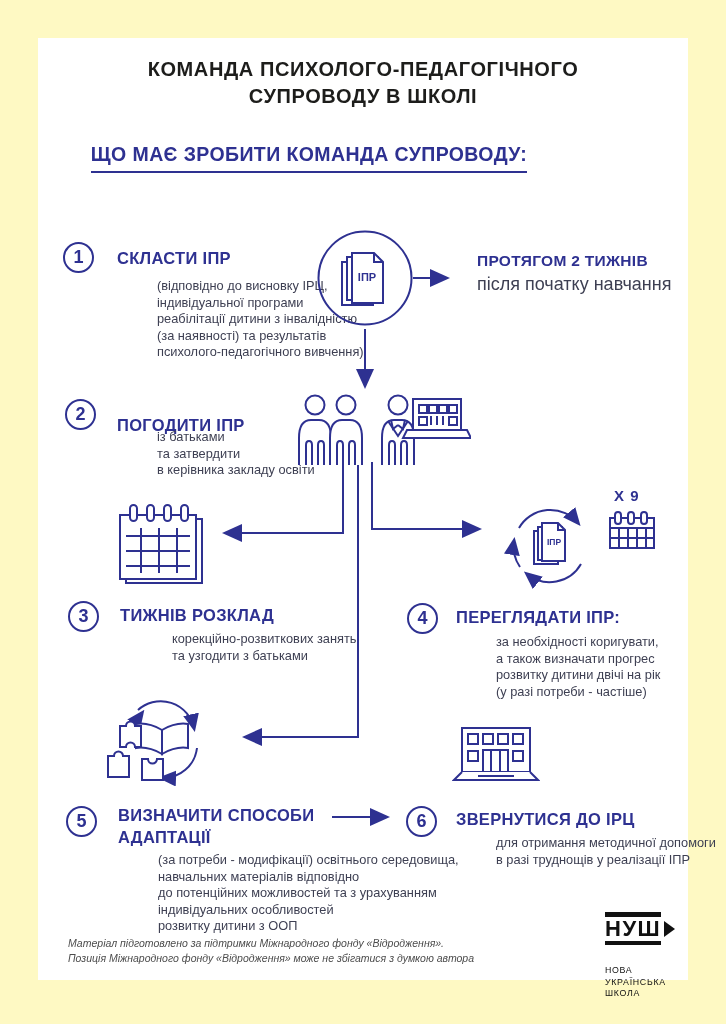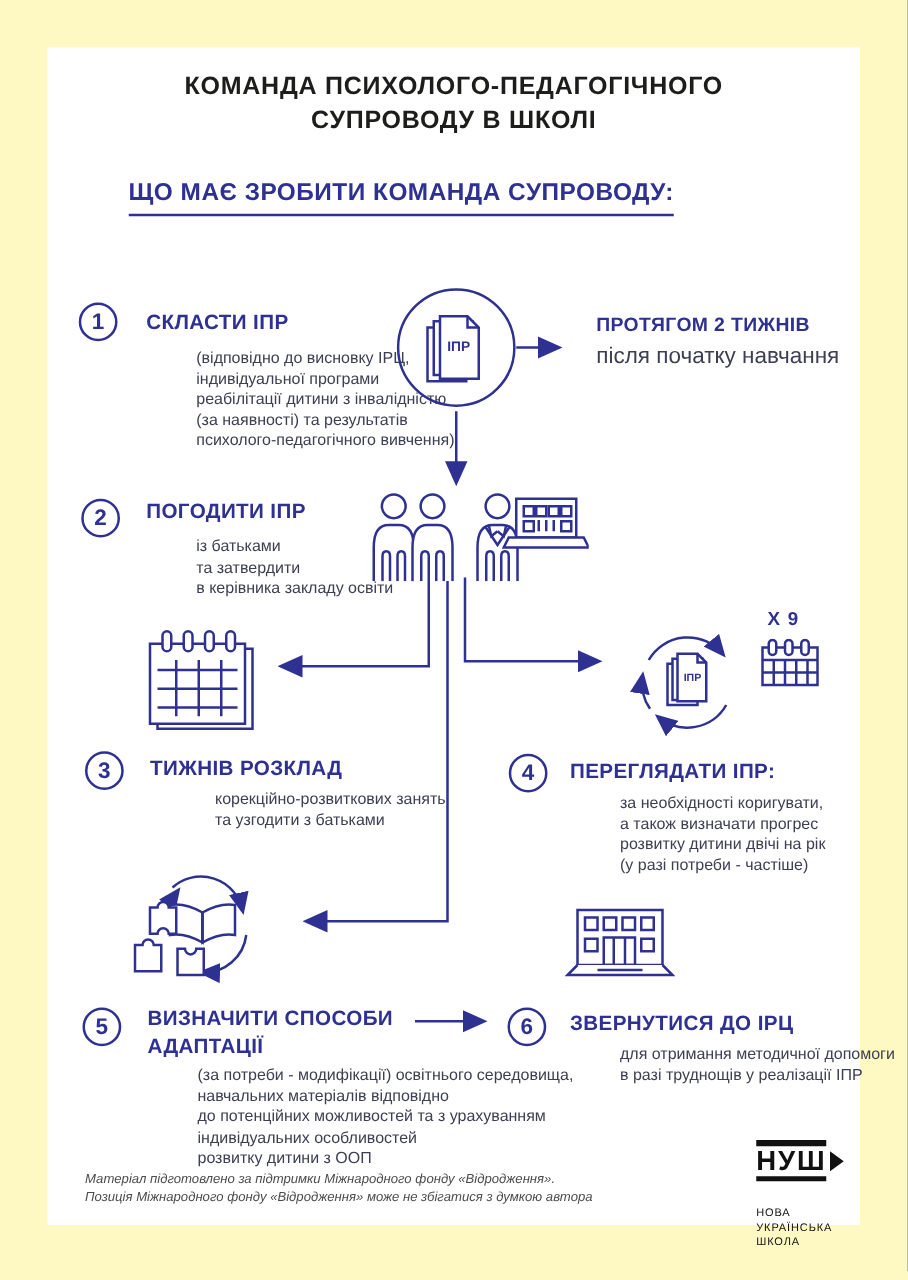--- a/index.html
+++ b/index.html
@@ -6,21 +6,21 @@
   .canvas{
     position:relative;width:726px;height:1024px;background:#fef9c3;
     font-family:"Liberation Sans",sans-serif;overflow:hidden;margin:0 auto;
   }
   .sheet{position:absolute;left:38px;top:38px;width:650px;height:942px;background:#ffffff;}
   .abs{position:absolute;}
   .header-title{
     left:0;top:56px;width:726px;text-align:center;color:#1d1d1b;
     font-size:20px;font-weight:bold;letter-spacing:.6px;line-height:27px;white-space:pre-line;
   }
-  .subtitle-wrap{left:12px;top:143px;width:618px;text-align:center;}
+  .subtitle-wrap{left:0;top:143px;width:618px;text-align:center;}
   .subtitle{
     display:inline-block;color:#2e3191;font-size:19.5px;font-weight:bold;letter-spacing:.4px;
     border-bottom:2.5px solid #2e3191;padding-bottom:5px;
   }
   .num-circle{
     width:31px;height:31px;border:2.5px solid #2e3191;border-radius:50%;
     display:flex;align-items:center;justify-content:center;
     color:#2e3191;font-size:18px;font-weight:bold;box-sizing:border-box;background:#fff;
   }
   .step-title{
@@ -95,21 +95,21 @@
     <rect class="fw" x="31" y="28" width="31" height="43"></rect>
     <path class="fw" d="M36,24 h22 l9,9 v41 h-31 z"></path>
     <path class="ln" d="M58,24 v9 h9"></path>
     <text x="51" y="52" font-size="11" text-anchor="middle">ІПР</text>
   </svg>
 
   <div class="abs callout-title" style="left:477px;top:252px">ПРОТЯГОМ 2 ТИЖНІВ</div>
   <div class="abs callout-sub" style="left:477px;top:274px">після початку навчання</div>
 
   <div class="abs num-circle" style="left:65px;top:399px">2</div>
-  <div class="abs step-title" style="left:117px;top:398px">ПОГОДИТИ ІПР</div>
+  <div class="abs step-title" style="left:117px;top:414px">ПОГОДИТИ ІПР</div>
   <div class="abs step-desc" style="left:117px;top:429px">із батьками
 та затвердити
 в керівника закладу освіти</div>
 
   <svg class="abs" style="left:285px;top:392px" width="186" height="73" viewBox="0 0 186 73">
     <path class="fw" d="M14,73 V46 Q14,28 26,28 H34 Q46,28 46,46 V73"></path>
     <circle class="fw" cx="30" cy="13" r="9.5"></circle>
     <path class="fw" d="M45,73 V46 Q45,28 57,28 H65 Q77,28 77,46 V73"></path>
     <circle class="fw" cx="61" cy="13" r="9.5"></circle>
     <path class="ln" d="M21,73 V53 Q21,49 24,49 Q27,49 27,53 V73"></path>

